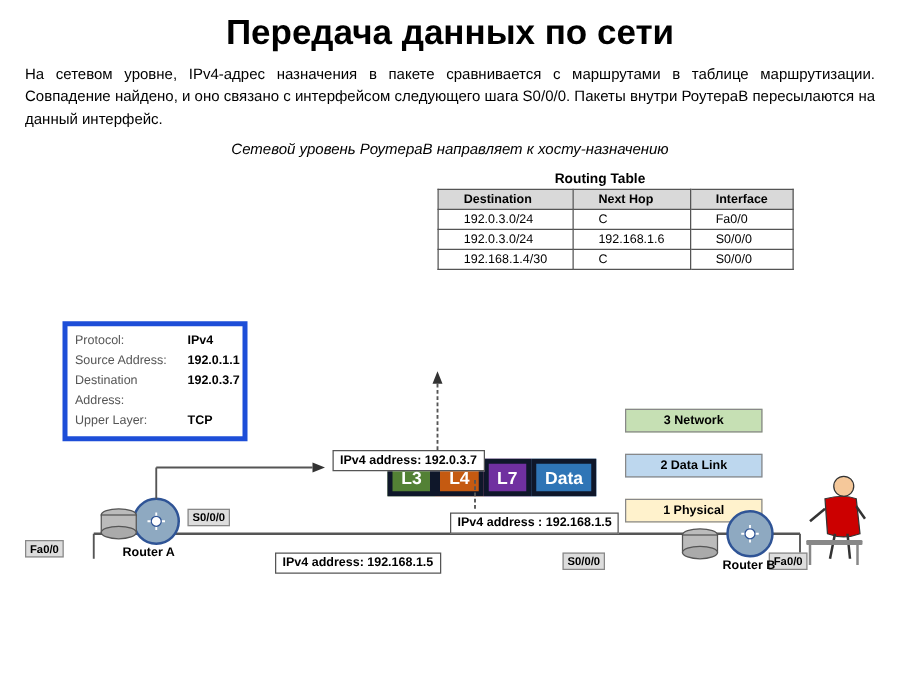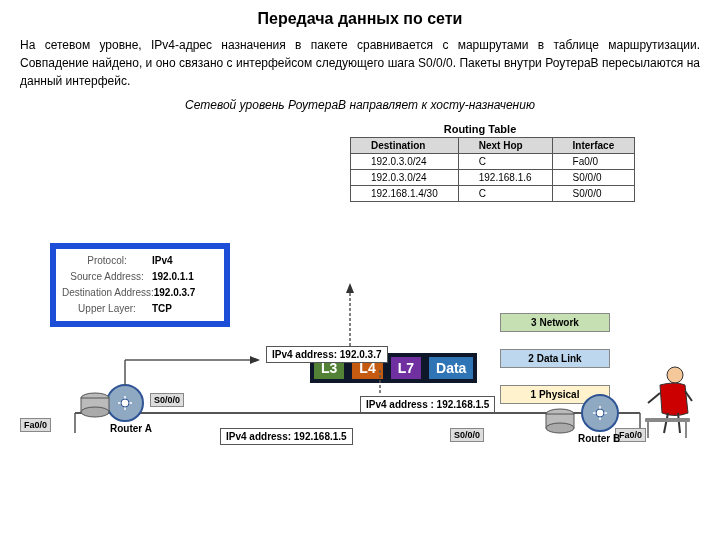--- a/index.html
+++ b/index.html
@@ -16,21 +16,21 @@
     .page-container {
       width: 720px;
       height: 540px;
       background: #fff;
       position: relative;
       padding: 10px 20px;
     }
 
     h1 {
       text-align: center;
-      font-size: 16px;
+      font-size: 28px;
       font-weight: bold;
       margin-bottom: 8px;
     }
 
     .intro-text {
       font-size: 12px;
       text-align: justify;
       line-height: 1.5;
       margin-bottom: 8px;
     }
@@ -81,27 +81,26 @@
     .routing-table th {
       background: #d9d9d9;
       font-weight: bold;
     }
 
     
     .packet-box {
       position: absolute;
       top: 145px;
       left: 30px;
-      width: 180px;
-      border: 6px solid #1d4ed8;
+      width: 148px;
+      border: 4px solid #1d4ed8;
       background: #fff;
       font-size: 10px;
       padding: 4px 6px;
       line-height: 1.6;
-      text-align: center;
     }
 
     .packet-box .row { display: flex; }
     .packet-box .label { color: #555; min-width: 90px; }
     .packet-box .value { font-weight: bold; }
 
     
     .osi-layers {
       position: absolute;
       top: 200px;
@@ -302,21 +301,21 @@
 
     <div class="ip-above" style="top:298px;left:340px;">IPv4 address : 192.168.1.5</div>
 
     <div class="ip-above" style="top:330px;left:200px;">IPv4 address: 192.168.1.5</div>
 
     <div class="iface-label" style="top:320px;left:0px;">Fa0/0</div>
     <div class="iface-label" style="top:295px;left:130px;">S0/0/0</div>
     <div class="iface-label" style="top:330px;left:430px;">S0/0/0</div>
     <div class="iface-label" style="top:330px;left:595px;">Fa0/0</div>
 
-    <div style="position:absolute;top:325px;left:90px;font-size:10px;font-weight:bold;">Router A</div>
+    <div style="position:absolute;top:325px;left:78px;font-size:10px;font-weight:bold;">Router A</div>
 
     <div style="position:absolute;top:335px;left:558px;font-size:10px;font-weight:bold;">Router B</div>
 
     <svg style="position:absolute;top:265px;right:5px;width:55px;height:80px;" viewBox="0 0 55 80">
 
       <circle cx="35" cy="12" r="8" fill="#f5c89a" stroke="#333" stroke-width="1"></circle>
 
       <path d="M20,22 Q35,18 45,22 L48,50 Q35,55 22,50 Z" fill="#c00" stroke="#333" stroke-width="1"></path>
 
       <line x1="28" y1="50" x2="24" y2="70" stroke="#333" stroke-width="2"></line>

